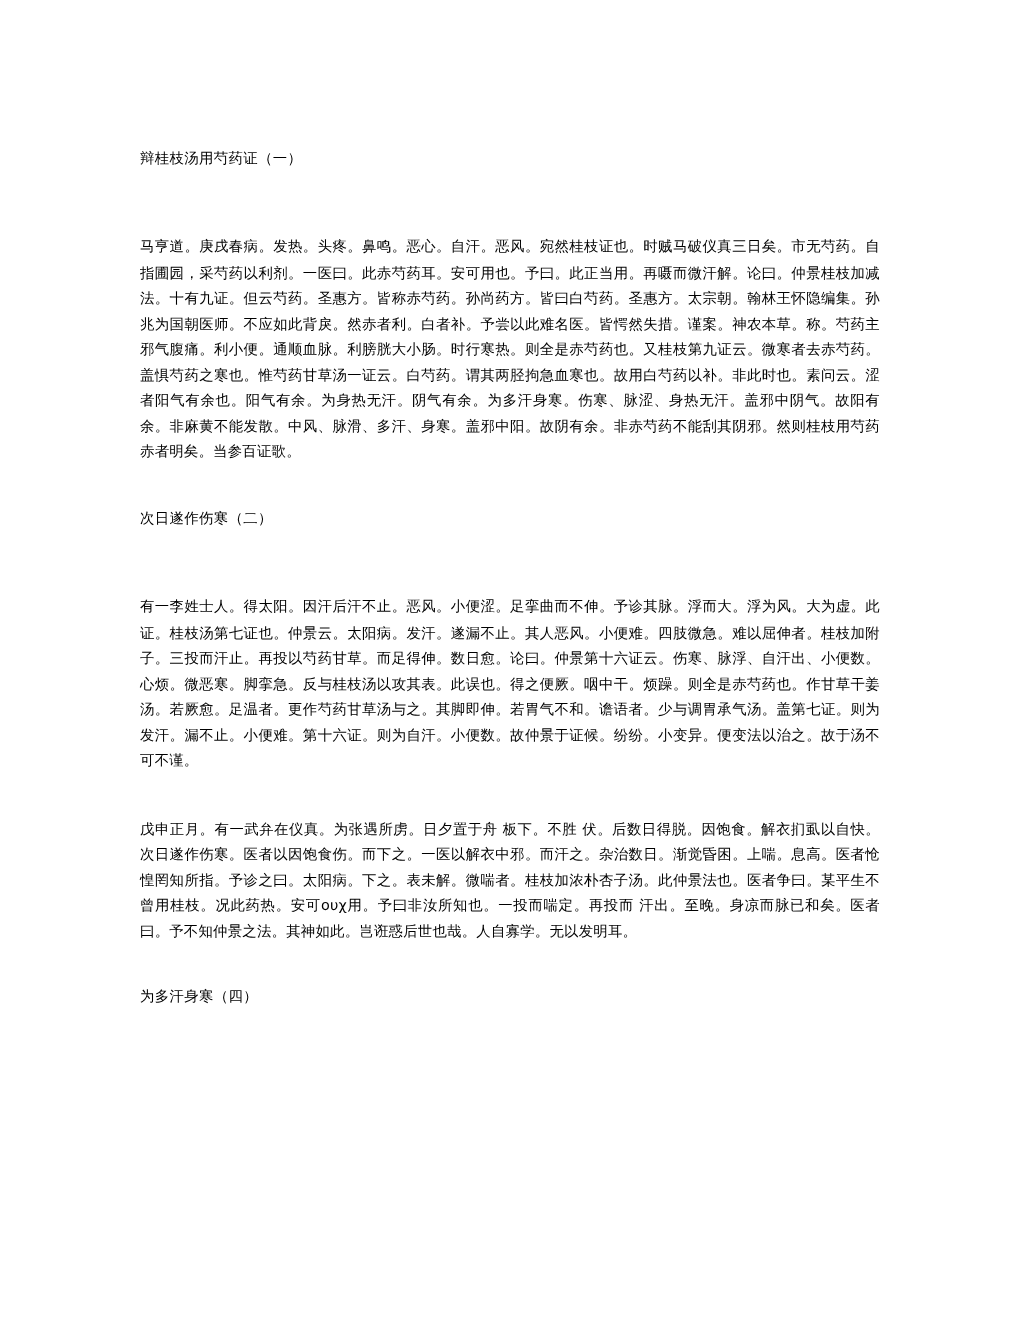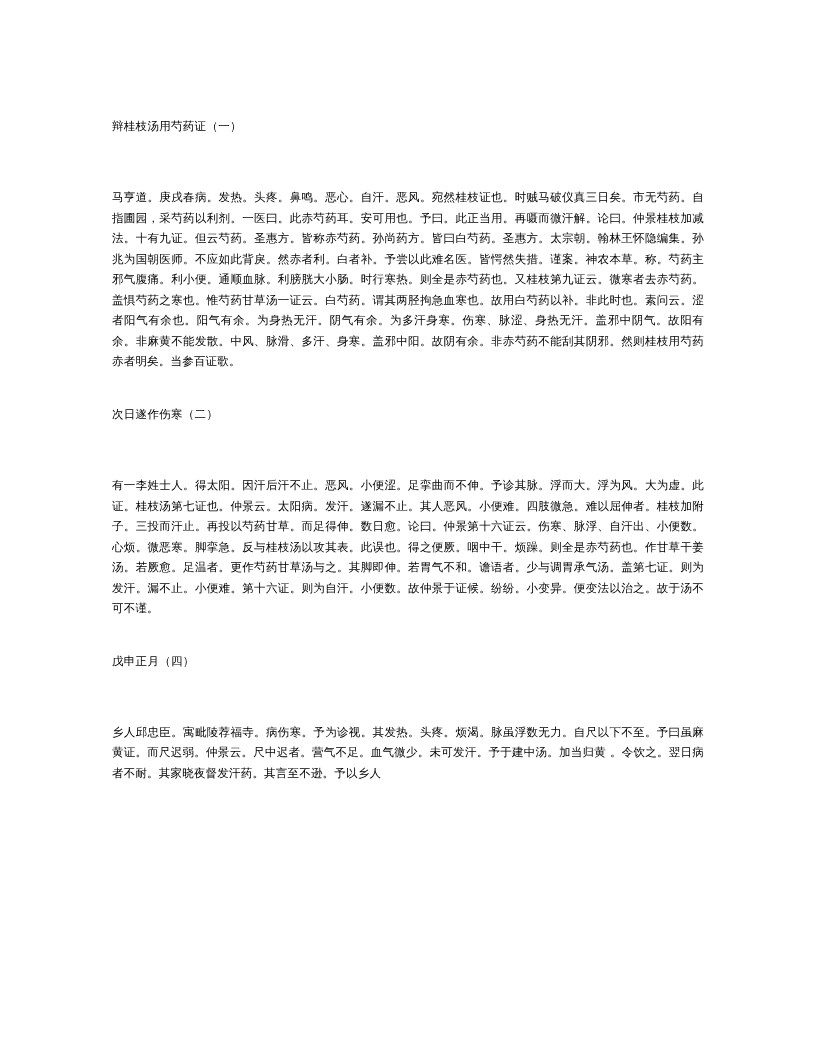--- a/index.html
+++ b/index.html
@@ -51,20 +51,20 @@
     <p class="heading first">辩桂枝汤用芍药证（一）</p>
     <p class="para">马亨道。庚戌春病。发热。头疼。鼻鸣。恶心。自汗。恶风。宛然桂枝证也。时贼马破仪真三日矣。市无芍药。自指圃园，采芍药以利剂。一医曰。此赤芍药耳。安可用也。予曰。此正当用。再嗫而微汗解。论曰。仲景桂枝加减法。十有九证。但云芍药。圣惠方。皆称赤芍药。孙尚药方。皆曰白芍药。圣惠方。太宗朝。翰林王怀隐编集。孙兆为国朝医师。不应如此背戾。然赤者利。白者补。予尝以此难名医。皆愕然失措。谨案。神农本草。称。芍药主邪气腹痛。利小便。通顺血脉。利膀胱大小肠。时行寒热。则全是赤芍药也。又桂枝第九证云。微寒者去赤芍药。盖惧芍药之寒也。惟芍药甘草汤一证云。白芍药。谓其两胫拘急血寒也。故用白芍药以补。非此时也。素问云。涩者阳气有余也。阳气有余。为身热无汗。阴气有余。为多汗身寒。伤寒、脉涩、身热无汗。盖邪中阴气。故阳有余。非麻黄不能发散。中风、脉滑、多汗、身寒。盖邪中阳。故阴有余。非赤芍药不能刮其阴邪。然则桂枝用芍药赤者明矣。当参百证歌。</p>
   </div>
 
   <div class="doc-section">
     <p class="heading">次日遂作伤寒（二）</p>
     <p class="para">有一李姓士人。得太阳。因汗后汗不止。恶风。小便涩。足挛曲而不伸。予诊其脉。浮而大。浮为风。大为虚。此证。桂枝汤第七证也。仲景云。太阳病。发汗。遂漏不止。其人恶风。小便难。四肢微急。难以屈伸者。桂枝加附子。三投而汗止。再投以芍药甘草。而足得伸。数日愈。论曰。仲景第十六证云。伤寒、脉浮、自汗出、小便数。心烦。微恶寒。脚挛急。反与桂枝汤以攻其表。此误也。得之便厥。咽中干。烦躁。则全是赤芍药也。作甘草干姜汤。若厥愈。足温者。更作芍药甘草汤与之。其脚即伸。若胃气不和。谵语者。少与调胃承气汤。盖第七证。则为发汗。漏不止。小便难。第十六证。则为自汗。小便数。故仲景于证候。纷纷。小变异。便变法以治之。故于汤不可不谨。</p>
   </div>
 
   <div class="doc-section">
+    <p class="para">戊申正月。有一武弁在仪真。为张遇所虏。日夕置于舟 板下。不胜 伏。后数日得脱。因饱食。解衣扪虱以自快。次日遂作伤寒。医者以因饱食伤。而下之。一医以解衣中邪。而汗之。杂治数日。渐觉昏困。上喘。息高。医者怆惶罔知所指。予诊之曰。太阳病。下之。表未解。微喘者。桂枝加浓朴杏子汤。此仲景法也。医者争曰。某平生不曾用桂枝。况此药热。安可ουχ用。予曰非汝所知也。一投而喘定。再投而 汗出。至晚。身凉而脉已和矣。医者曰。予不知仲景之法。其神如此。岂诳惑后世也哉。人自寡学。无以发明耳。</p>
   </div>
 
   <div class="doc-section">
-    <p class="heading">戊申正月（四）</p>
-    <p class="para">乡人邱忠臣。寓毗陵荐福寺。病伤寒。予为诊视。其发热。头疼。烦渴。脉虽浮数无力。自尺以下不至。予曰虽麻黄证。而尺迟弱。仲景云。尺中迟者。营气不足。血气微少。未可发汗。予于建中汤。加当归黄 。令饮之。翌日病者不耐。其家晓夜督发汗药。其言至不逊。予以乡人</p>
+    <p class="heading">为多汗身寒（四）</p>
   </div>
 
 </div>
 
 </body></html>

